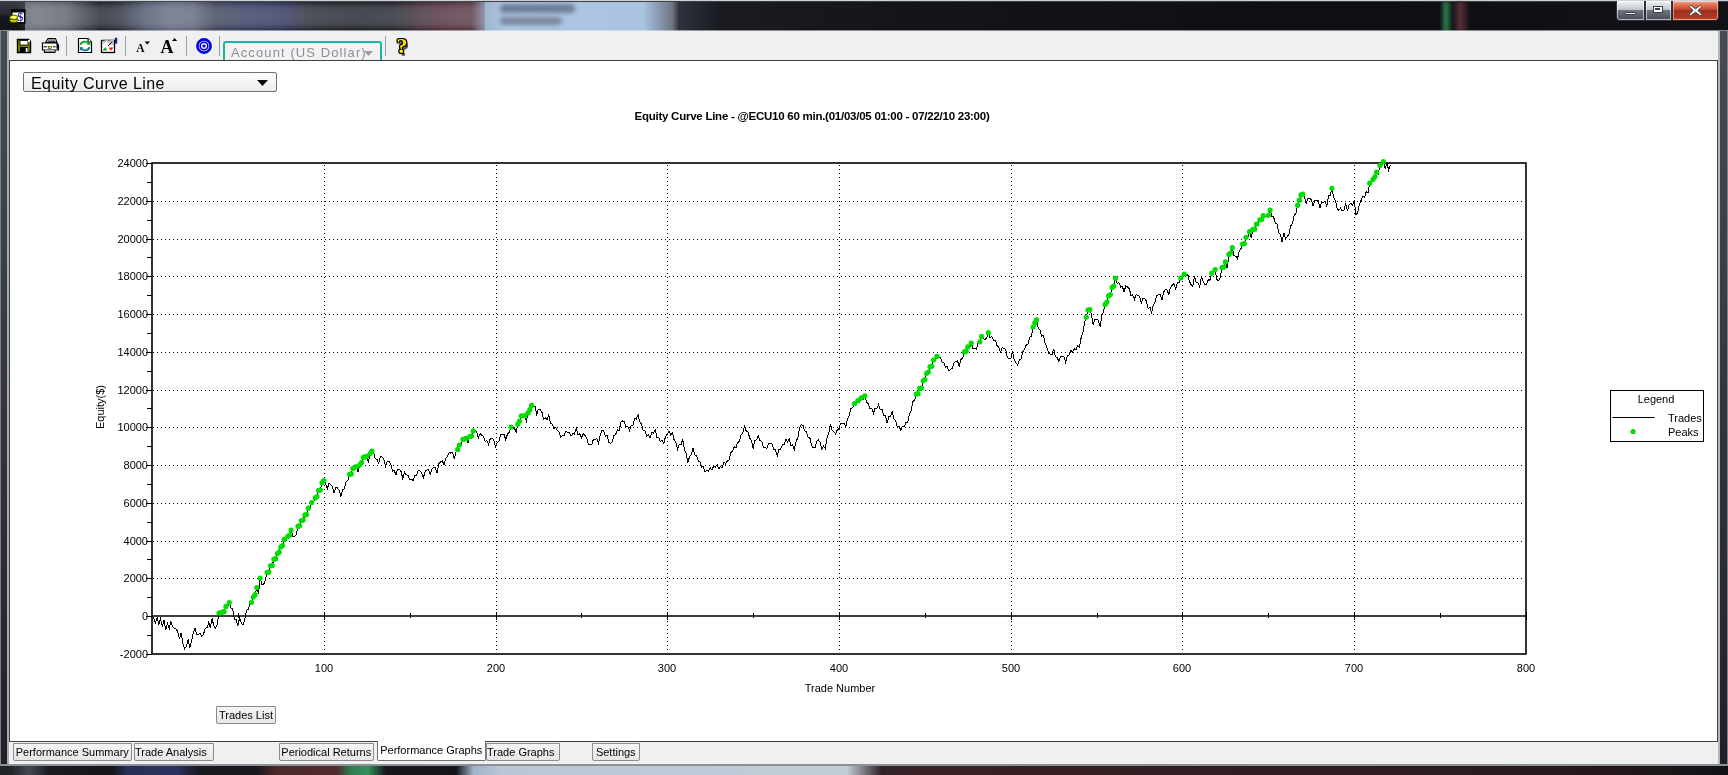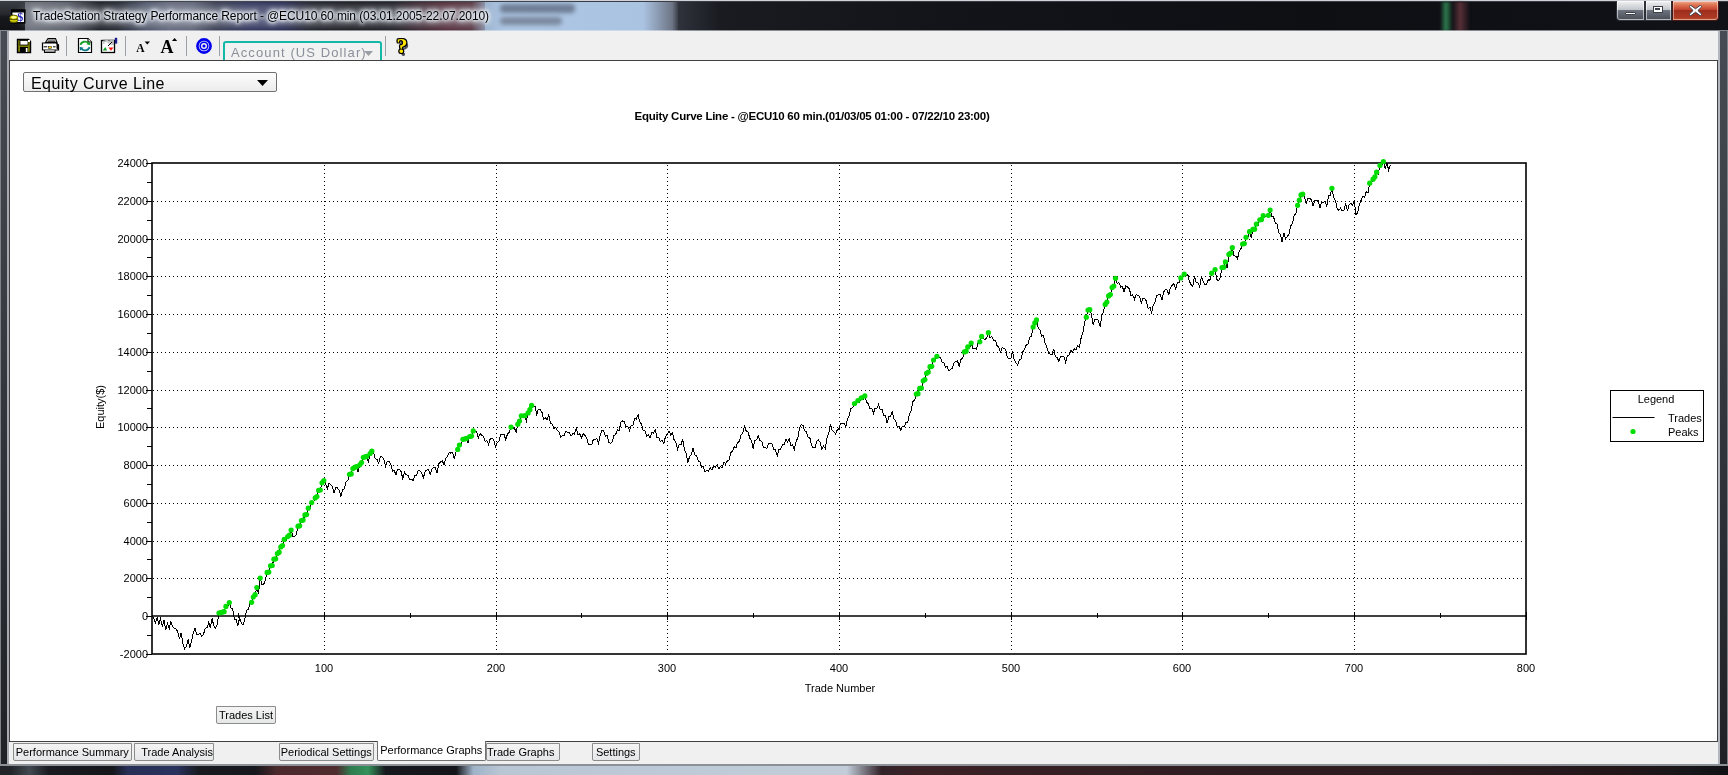--- a/index.html
+++ b/index.html
@@ -23,21 +23,20 @@
           <g stroke="#3a3a00" stroke-width="0.6" fill="#e8e400">
             <ellipse cx="4.8" cy="9.3" rx="3.9" ry="2.1"></ellipse>
             <rect x="0.9" y="9.3" width="7.8" height="3.4"></rect>
             <ellipse cx="4.8" cy="12.7" rx="3.9" ry="2.1"></ellipse>
             <ellipse cx="4.8" cy="9.3" rx="3.9" ry="2.1"></ellipse>
           </g>
           <path d="M1.6 11.2c1.9.9 4.5.9 6.4 0M1.6 13.6c1.9.9 4.5.9 6.4 0" stroke="#3a3a00" stroke-width="0.7" fill="none"></path>
           <ellipse cx="4.8" cy="9.3" rx="2.6" ry="1.2" fill="#fcfc90"></ellipse>
         </svg></div>
   <div style="position:absolute;left:0;top:29.5px;width:1728px;height:1.5px;background:rgba(230,236,244,0.55)"></div>
-  <div style="position:absolute;left:33px;top:9px;font-size:12px;color:#000;letter-spacing:-0.1px;white-space:nowrap;text-shadow:0 0 8px #eef2f8,0 0 6px #e8edf5,0 0 5px #e2e8f1,0 0 3px #dfe5ee,0 0 3px #dfe5ee,0 1px 4px #dfe5ee,0 -1px 4px #dfe5ee">TradeStation Strategy Performance Report - @ECU10 60 min (03.01.2005-22.07.2010)</div>
 </div>
 
 <div style="position:absolute;left:1616px;top:1px;width:104px;height:21px">
  <div style="position:absolute;left:0;top:0;width:29px;height:20px;border-radius:0 0 0 4px;background:linear-gradient(180deg,#f2f3f4 0%,#c3c7cc 45%,#6e747e 50%,#4e535c 92%,#6a6f77 100%);border:1px solid #2e3238;border-top:none;box-shadow:inset 0 0 0 1px rgba(255,255,255,.55)"></div>
  <div style="position:absolute;left:9px;top:10.5px;width:11px;height:3.5px;background:#fff;border:1px solid #3c4048;border-radius:1px"></div>
  <div style="position:absolute;left:29px;top:0;width:27px;height:20px;background:linear-gradient(180deg,#f2f3f4 0%,#c3c7cc 45%,#6e747e 50%,#4e535c 92%,#6a6f77 100%);border:1px solid #2e3238;border-top:none;box-shadow:inset 0 0 0 1px rgba(255,255,255,.55)"></div>
  <div style="position:absolute;left:36.5px;top:4.5px;width:10px;height:7px;background:#fff;border:1px solid #3c4048"></div>
  <div style="position:absolute;left:39px;top:7px;width:5px;height:2px;background:#3c4048"></div>
  <div style="position:absolute;left:40px;top:8.5px;width:3.5px;height:1.5px;background:#fff"></div>
  <div style="position:absolute;left:56px;top:0;width:47px;height:20px;border-radius:0 0 4px 0;background:linear-gradient(180deg,#f0b09a 0%,#e07a57 18%,#c64430 45%,#9e2e1d 50%,#ad3a24 88%,#c25b35 100%);border:1px solid #4e1812;border-top:none;box-shadow:inset 0 0 0 1px rgba(255,255,255,.45)"></div>
@@ -358,22 +357,22 @@
         <text x="1656" y="403" text-anchor="middle">Legend</text>
         <text x="1668" y="421.5">Trades</text>
         <text x="1668" y="435.5">Peaks</text>
       </g>
       <line x1="1612.5" y1="417.5" x2="1654.5" y2="417.5" stroke="#000" stroke-width="1.2"></line>
       <circle cx="1633" cy="431.5" r="2.6" fill="#00dd00"></circle>
     </svg>
 
 <div style="position:absolute;left:9px;top:742px;width:1709px;height:24px;background:#f0f0f0"></div>
 <div style="position:absolute;left:13px;top:743px;width:118.5px;height:18px;background:linear-gradient(180deg,#f4f4f4,#e6e7e8);border:1px solid #8c8c8c;border-radius:0 0 2px 2px;z-index:2;font-size:11px;text-align:center;line-height:16.5px;white-space:nowrap;overflow:hidden">Performance Summary</div>
-    <div style="position:absolute;left:134px;top:743px;width:80px;height:18px;background:linear-gradient(180deg,#f4f4f4,#e6e7e8);border:1px solid #8c8c8c;border-radius:0 0 2px 2px;z-index:2;font-size:11px;text-align:right;line-height:16.5px;white-space:nowrap;overflow:hidden">Trade Analysis</div>
+    <div style="position:absolute;left:134px;top:743px;width:80px;height:18px;background:linear-gradient(180deg,#f4f4f4,#e6e7e8);border:1px solid #8c8c8c;border-radius:0 0 2px 2px;z-index:2;font-size:11px;text-align:left;line-height:16.5px;white-space:nowrap;overflow:hidden">Trade Analysis</div>
     <div style="position:absolute;left:216px;top:706px;width:60px;height:18px;background:linear-gradient(180deg,#f4f4f4,#e6e7e8);border:1px solid #8c8c8c;border-radius:0 0 2px 2px;z-index:2;font-size:11px;text-align:center;line-height:16.5px;white-space:nowrap;overflow:hidden">Trades List</div>
-    <div style="position:absolute;left:278.5px;top:743px;width:95.5px;height:18px;background:linear-gradient(180deg,#f4f4f4,#e6e7e8);border:1px solid #8c8c8c;border-radius:0 0 2px 2px;z-index:2;font-size:11px;text-align:center;line-height:16.5px;white-space:nowrap;overflow:hidden">Periodical Settings</div>
+    <div style="position:absolute;left:278.5px;top:743px;width:95.5px;height:18px;background:linear-gradient(180deg,#f4f4f4,#e6e7e8);border:1px solid #8c8c8c;border-radius:0 0 2px 2px;z-index:2;font-size:11px;text-align:center;line-height:16.5px;white-space:nowrap;overflow:hidden">Periodical Returns</div>
     <div style="position:absolute;left:377px;top:741px;width:108.5px;height:20px;background:#fff;border:1px solid #707070;border-top:none;border-radius:0 0 2px 2px;z-index:3;font-size:11px;text-align:center;line-height:19px;white-space:nowrap;overflow:hidden">Performance Graphs</div>
     <div style="position:absolute;left:486px;top:743px;width:74px;height:18px;background:linear-gradient(180deg,#f4f4f4,#e6e7e8);border:1px solid #8c8c8c;border-radius:0 0 2px 2px;z-index:2;font-size:11px;text-align:left;line-height:16.5px;white-space:nowrap;overflow:hidden">Trade Graphs</div>
     <div style="position:absolute;left:592px;top:743px;width:47.5px;height:18px;background:linear-gradient(180deg,#f4f4f4,#e6e7e8);border:1px solid #8c8c8c;border-radius:0 0 2px 2px;z-index:2;font-size:11px;text-align:center;line-height:16.5px;white-space:nowrap;overflow:hidden">Settings</div>
 
 <div style="position:absolute;left:0;top:766px;width:1728px;height:9px;background:linear-gradient(90deg,#222428 0%,#222428 0.6%,#424850 1.7%,#1a1b20 2.8%,#15161a 6.5%,#272f56 7.4%,#2a335e 10.2%,#191a20 11.5%,#17181d 14.8%,#4a282c 16%,#502b2e 19.5%,#2e7d4f 20.3%,#35905a 21.3%,#17181d 22.3%,#14151a 26.4%,#9fb3c8 27.4%,#b9c6d4 29%,#c2cdd9 49%,#322329 51%,#3a2126 53%,#301d21 70%,#2c1b20 85%,#221619 94%,#17161a 97.8%,#101114 100%)"></div>
 <div style="position:absolute;left:0;top:764px;width:1728px;height:2px;background:#8c9097"></div>
 
 </div>
 </body></html>

